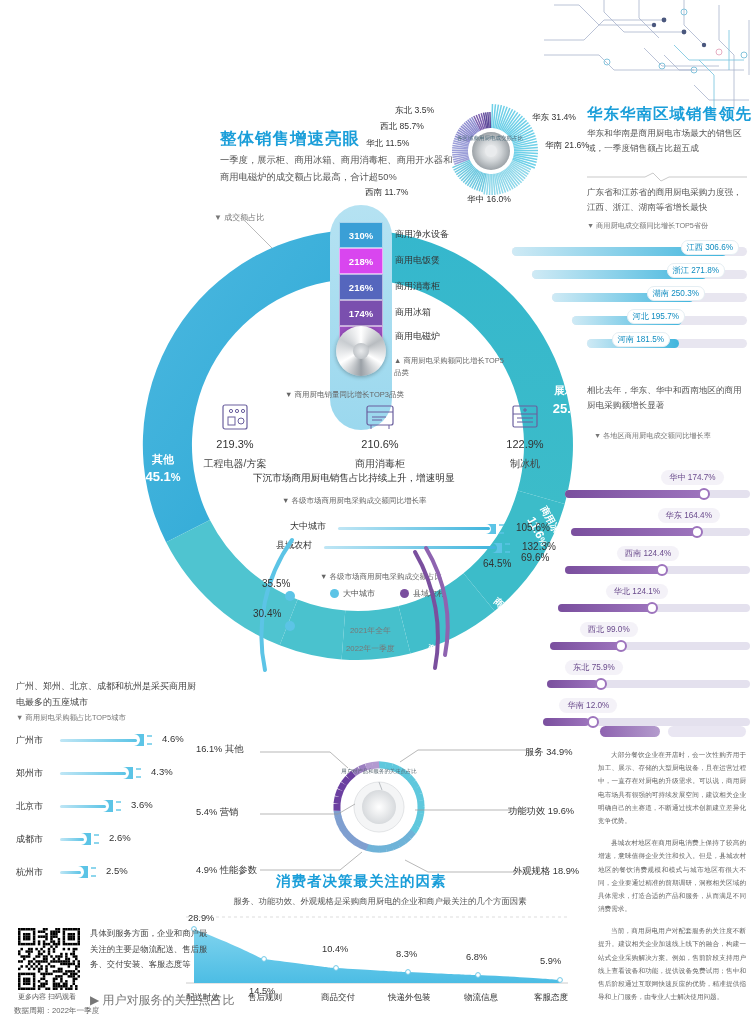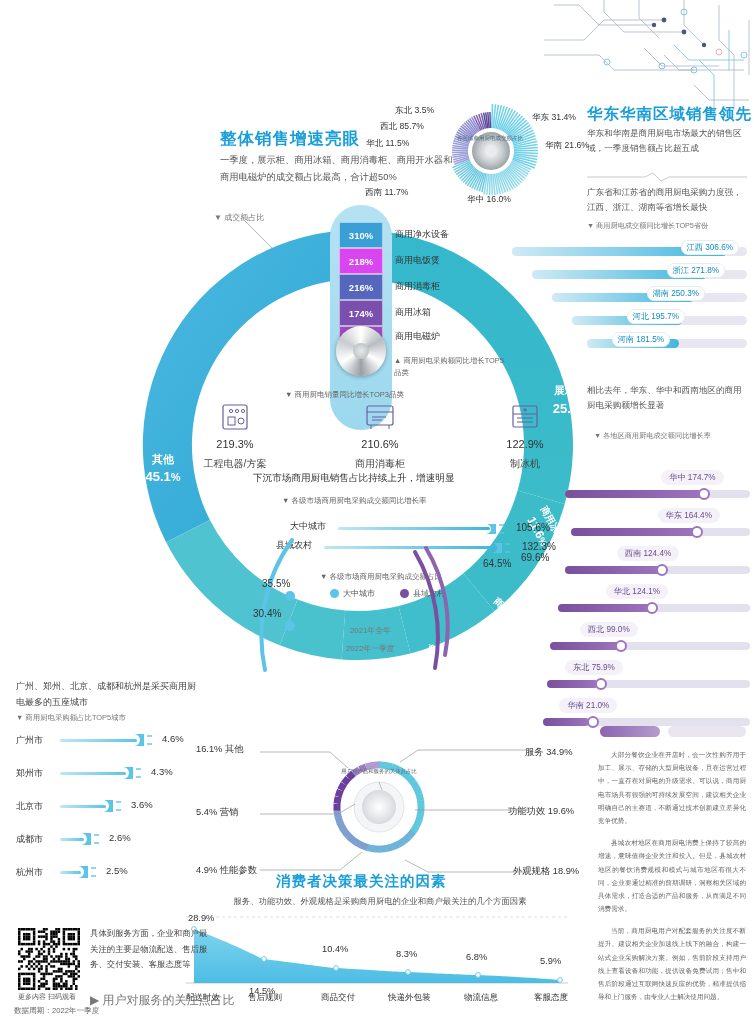--- a/index.html
+++ b/index.html
@@ -439,21 +439,21 @@
   <div class="reg-row">
     <div class="reg-track" style="left:-10%"></div>
       <div class="reg-fill" style="left:-10%;width:28%"></div>
     <div class="reg-knob" style="left:16%"></div>
     <div class="reg-lab" style="left:0%">东北 75.9%</div>
   </div>
   <div class="reg-row">
     <div class="reg-track" style="left:-12%"></div>
       <div class="reg-fill" style="left:-12%;width:25%"></div>
     <div class="reg-knob" style="left:12%"></div>
-    <div class="reg-lab" style="left:-3%">华南 21.0%</div>
+    <div class="reg-lab" style="left:-3%">华南 12.0%</div>
   </div>
 </div>
 
 <div class="abs pill"></div>
 <div class="abs gbox" style="top:222px;background:#3a9fd6;">
     <span>310%</span>
   </div>
 <div class="abs gbox" style="top:248px;background:#d946ef;">
     <span>218%</span>
   </div>

